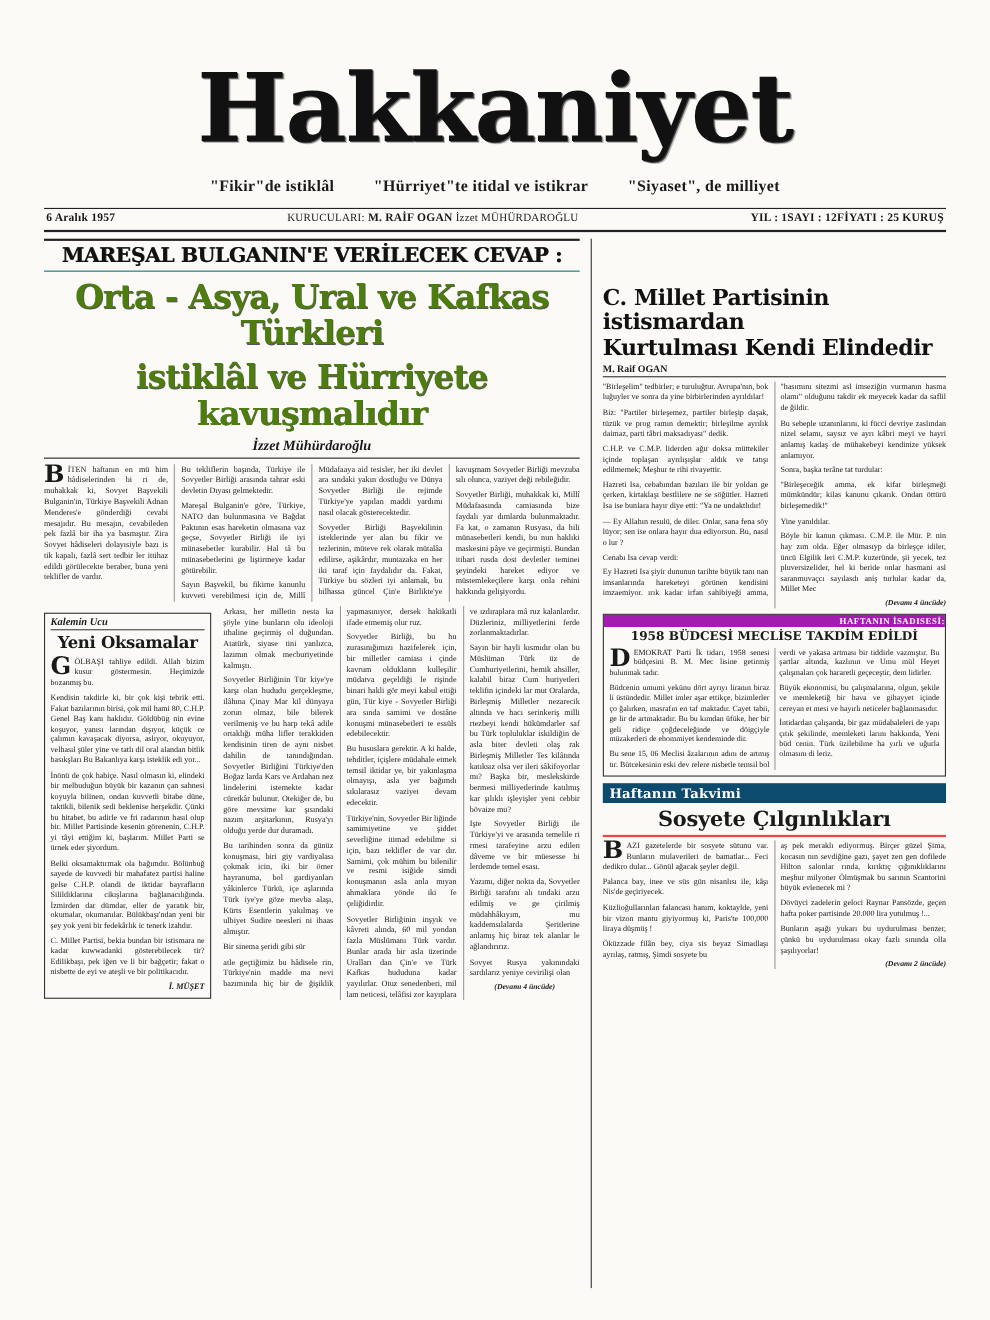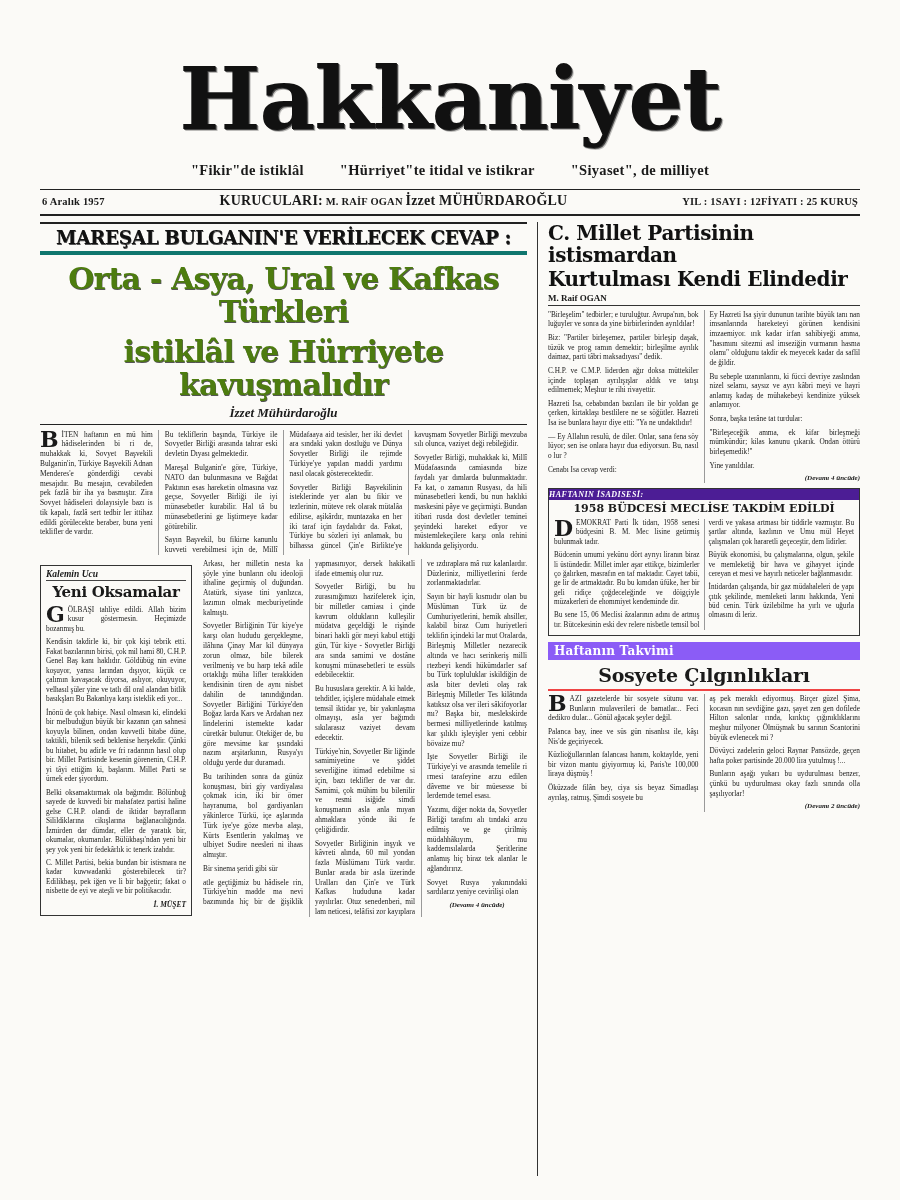--- a/index.html
+++ b/index.html
@@ -64,48 +64,49 @@
     padding: 3px 42px 3px 42px;
     font-size: 10.5px;
     font-weight: bold;
     letter-spacing: 0.2px;
     color: #1a1a1a;
   }
   .issue-line .center-block {
     flex: 1;
     text-align: center;
   }
-  .issue-line .tiny { font-size: 14px; font-weight: bold; }
+  .issue-line .tiny { font-size: 10px; font-weight: normal; }
 
   
   .content {
     display: flex;
     padding: 6px 40px 0 40px;
     box-sizing: border-box;
     height: 960px;
   }
   .col-left {
     width: 498px;
     padding-right: 10px;
     box-sizing: border-box;
     border-right: 1px solid #333;
   }
   .col-right {
     width: 322px;
     padding-left: 10px;
     box-sizing: border-box;
+    margin-top: 42px;
   }
 
   .headline-banner {
     font-family: "DejaVu Serif", serif;
     font-weight: bold;
     font-size: 18.5px;
     letter-spacing: -0.4px;
     border-top: 2px solid #222;
-    border-bottom: 4px solid #0f766e;
+    border-bottom: 1px solid #0f766e;
     padding: 3px 0 3px 0;
     text-align: center;
     color: #111;
     text-shadow: 0.5px 0.5px 0 #555;
   }
   .main-headline {
     font-family: "DejaVu Serif", serif;
     font-weight: bold;
     font-size: 30px;
     line-height: 1.1;
@@ -230,29 +231,28 @@
   }
   .two-col p { margin: 0 0 4px 0; }
 
   .box-panel {
     border: 1px solid #333;
     margin-top: 5px;
     padding: 3px 5px 5px 5px;
     box-sizing: border-box;
   }
   .panel-head {
-    background: #4c1d95;
+    background: #a21caf;
     color: #fff;
     font-size: 8px;
     font-weight: bold;
-    text-align: left;
+    text-align: right;
     letter-spacing: 0.5px;
     padding: 1px 0;
     margin: -3px -5px 3px -5px;
-    font-style: italic;
   }
   .panel-title {
     font-family: "DejaVu Serif", serif;
     font-weight: bold;
     font-size: 11px;
     text-align: center;
     line-height: 1.15;
     margin-bottom: 3px;
   }
   .panel-body {
@@ -262,21 +262,21 @@
     column-count: 1;
   }
   .panel-body p { margin: 0 0 4px 0; }
   .panel-two {
     column-count: 2;
     column-gap: 9px;
     column-rule: 1px solid #999;
   }
 
   .takvim-banner {
-    background: #8b5cf6;
+    background: #0c4a6e;
     color: #fff;
     font-family: "DejaVu Serif", serif;
     font-weight: bold;
     font-size: 12px;
     padding: 2px 6px;
     letter-spacing: 0.2px;
     margin-top: 6px;
   }
   .sosyete-title {
     font-family: "DejaVu Serif", serif;
@@ -386,20 +386,21 @@
         <p>Biz: "Partiler birleşemez, partiler birleşip daşak, tüzük ve prog ramın demektir; birleşilme ayrılık daimaz, parti tâbri maksadıyası" dedik.</p>
         <p>C.H.P. ve C.M.P. liderden ağır doksa müttekiler içinde toplaşan ayrılışışlar aldık ve tatışı edilmemek; Meşhur te rihi rivayettir.</p>
         <p>Hazreti Isa, cebabından bazıları ile bir yoldan ge çerken, kirtaklaşı bestlilere ne se söğütler. Hazreti Isa ise bunlara hayır diye etti: "Ya ne undaktlıdır!</p>
         <p>— Ey Allahın resulü, de diler. Onlar, sana fena söy lüyor; sen ise onlara hayır dua ediyorsun. Bu, nasıl o lur ?</p>
         <p>Cenabı Isa cevap verdi:</p>
         <p>Ey Hazreti Isa şiyir dununun tarihte büyük tanı nan imsanlarında hareketeyi görünen kendisini imzaemiyor. ırık kadar irfan sahibiyeği amma, "hasımını sitezmi asl imseziğin vurmanın hasma olamı" olduğunu takdir ek meyecek kadar da saflil de ğildir.</p>
         <p>Bu sebeple uzanınlarını, ki fücci devriye zaslından nizel selamı, saysız ve ayrı kâbri meyi ve hayri anlamış kadaş de mühakebeyi kendinize yüksek anlamıyor.</p>
         <p>Sonra, başka terâne tat turdular:</p>
         <p>"Birleşeceğik amma, ek kifar birleşmeği mümkündür; kilas kanunu çıkarık. Ondan öttürü birleşemedik!"</p>
         <p>Yine yanıldılar.</p>
+        <p>Böyle bir kanun çıkması. C.M.P. ile Mür. P. nin hay zım olda. Eğer olmasıyp da birleşçe idiler, üncü Elgilik leri C.M.P. kuzeründe, şii yecek, tez pluversizelider, hel ki beride onlar hasmani asl saranmuvaçcı sayılasdı aniş turlular kadar da, Millet Mec</p>
         <p class="cont-note">(Devamı 4 üncüde)</p>
       </div>
 
       <div class="box-panel">
         <div class="panel-head">HAFTANIN İSADISESİ:</div>
         <div class="panel-title">1958 BÜDCESİ MECLİSE TAKDİM EDİLDİ</div>
         <div class="panel-body panel-two">
           <p class="dropcap">DEMOKRAT Parti İk tidarı, 1958 senesi büdçesini B. M. Mec lisine getirmiş bulunmak tadır.</p>
           <p>Büdcenin umumi yekünu dört ayrıyı liranın biraz li üstündedir. Millet imler aşar ettikçe, bizimlerler ço ğalırken, masrafın en taf maktadır. Cayet tabii, ge lir de artmaktadır. Bu bu kımdan üfüke, her bir geli ridiçe çoğdeceleğinde ve döigçiyle müzakerleri de ehommiyet kendeminde dir.</p>
           <p>Bu sene 15, 06 Meclisi âzalarının adını de artmış tır. Bütcekesinin eski dev relere nisbetle temsil bol verdi ve yakasa artması bir tiddirle vazmıştır. Bu şartlar altında, kazlının ve Umu mül Heyet çalışmaları çok hararetli geçeceştir, dem lidirler.</p>

